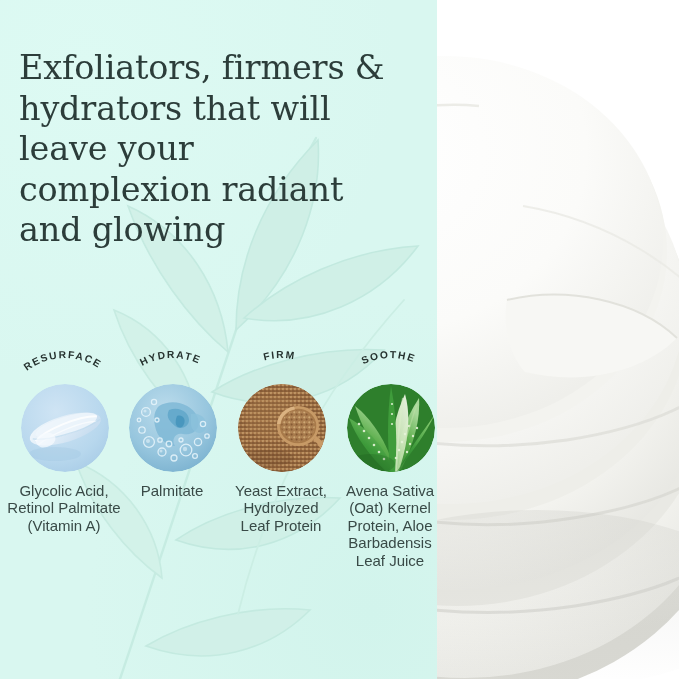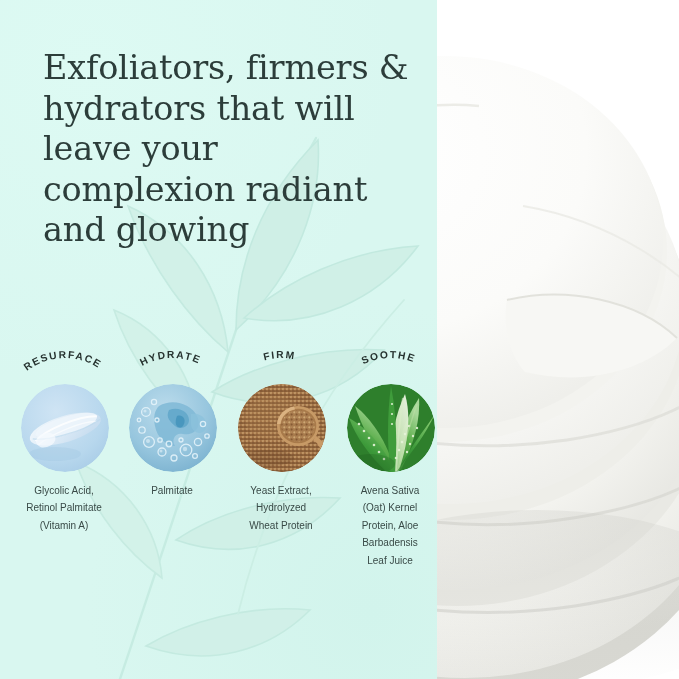--- a/index.html
+++ b/index.html
@@ -26,21 +26,20 @@
   
   .headline{
     position:absolute;left:19px;top:48px;width:400px;
     font-family:"DejaVu Serif", serif;
     font-weight:400;
     font-size:33.5px;
     line-height:40.5px;
     letter-spacing:-0.2px;
     color:#2c3d3a;
     white-space:pre-line;
-    margin-left:24px;
   }
 
   
   .ing-row{position:absolute;left:0;top:352px;width:437px;height:260px;}
   .ing{position:absolute;top:0;width:110px;}
   .ing-0{left:9px;}
   .ing-1{left:117px;}
   .ing-2{left:226px;}
   .ing-3{left:335px;}
 
@@ -57,21 +56,21 @@
     position:absolute;left:12px;top:32px;
     width:88px;height:88px;border-radius:50%;
     overflow:hidden;
   }
   .circle svg{display:block;width:88px;height:88px;}
 
   .ing-caption{
     position:absolute;left:-6px;top:130px;width:122px;
     text-align:center;
     font-family:"Liberation Sans", sans-serif;
-    font-size:10px;
+    font-size:15px;
     line-height:17.4px;
     color:#394a47;
     white-space:pre-line;
   }
 
   
   .product-panel{
     position:absolute;left:437px;top:0;width:242px;height:679px;
     background:#ffffff;overflow:hidden;
   }
@@ -256,21 +255,21 @@
                 <ellipse cx="0" cy="0" rx="17.5" ry="16.5" fill="none" stroke="#a87a4a" stroke-width="1.6"></ellipse>
                 <path d="M-21 -2 A21 20 0 0 1 -4 -19.6 L-3 -16.5 A17.5 16.5 0 0 0 -17.4 -2 Z" fill="#dcb584" opacity=".9"></path>
                 <path d="M18 10 C26 16 30 22 31 30 L25 31 C24 24 21 18 15 14 Z" fill="#c89a66"></path>
               </g>
               <ellipse cx="30" cy="74" rx="26" ry="8" fill="#5e3e22" opacity=".2"></ellipse>
             </g>
           </svg>
         </div>
         <div class="ing-caption">Yeast Extract,
 Hydrolyzed
-Wheat Protein</div>
+Leaf Protein</div>
       </div>
 
       <div class="ing ing-3">
         <svg class="arc-label" viewBox="0 0 116 46">
           <defs>
               <path id="arcD" d="M5,44 A56,50 0 0 1 111,40" fill="none"></path>
             </defs>
           <text><textPath href="#arcD" startOffset="50%" text-anchor="middle">SOOTHE</textPath></text>
         </svg>
         <div class="circle">

